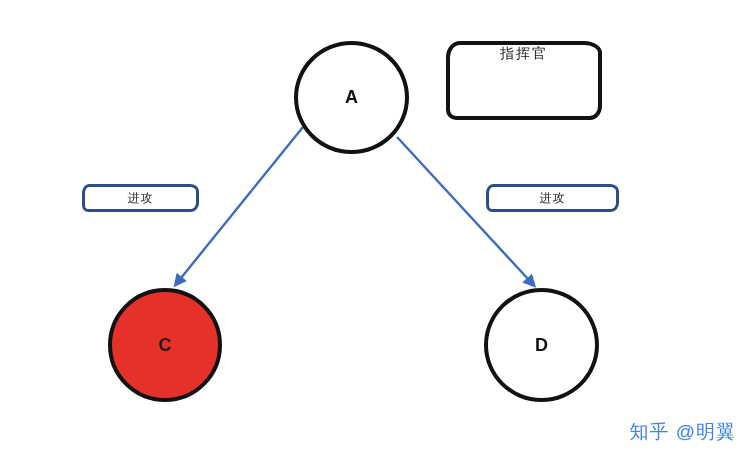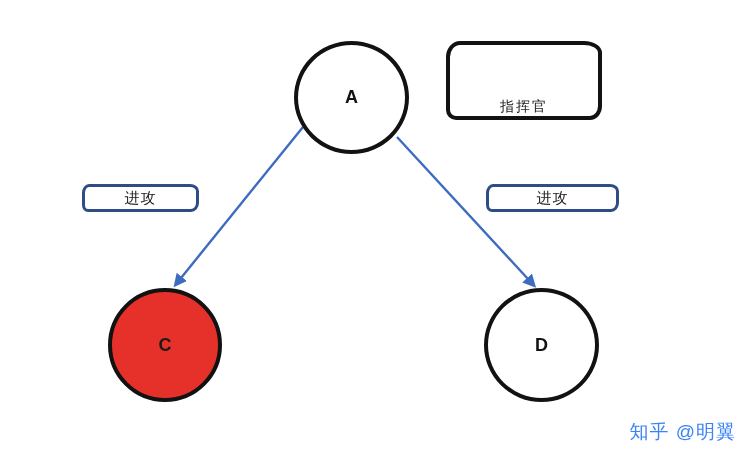--- a/index.html
+++ b/index.html
@@ -35,37 +35,37 @@
 
   .commander-box {
     position: absolute;
     left: 446px; top: 41px;
     width: 156px; height: 79px;
     box-sizing: border-box;
     border: 4px solid #121212;
     border-radius: 14px 18px 12px 10px / 16px 12px 14px 10px;
     background: #ffffff;
     display: flex;
-    align-items: flex-end;
+    align-items: flex-start;
     justify-content: center;
     font-size: 14px;
     letter-spacing: 2px;
     color: #1a1a1a;
   }
 
   .attack-label {
     position: absolute;
     box-sizing: border-box;
     border: 3px solid #2e4d86;
     border-radius: 7px 9px 8px 6px / 9px 7px 9px 7px;
     background: #ffffff;
     display: flex;
     align-items: center;
     justify-content: center;
-    font-size: 15px;
+    font-size: 12px;
     letter-spacing: 1px;
     color: #1a1a1a;
   }
   .attack-left  { left: 82px;  top: 184px; width: 117px; height: 28px; }
   .attack-right { left: 486px; top: 184px; width: 133px; height: 28px; }
 
   .edges-layer {
     position: absolute;
     left: 0; top: 0;
     width: 745px; height: 459px;

